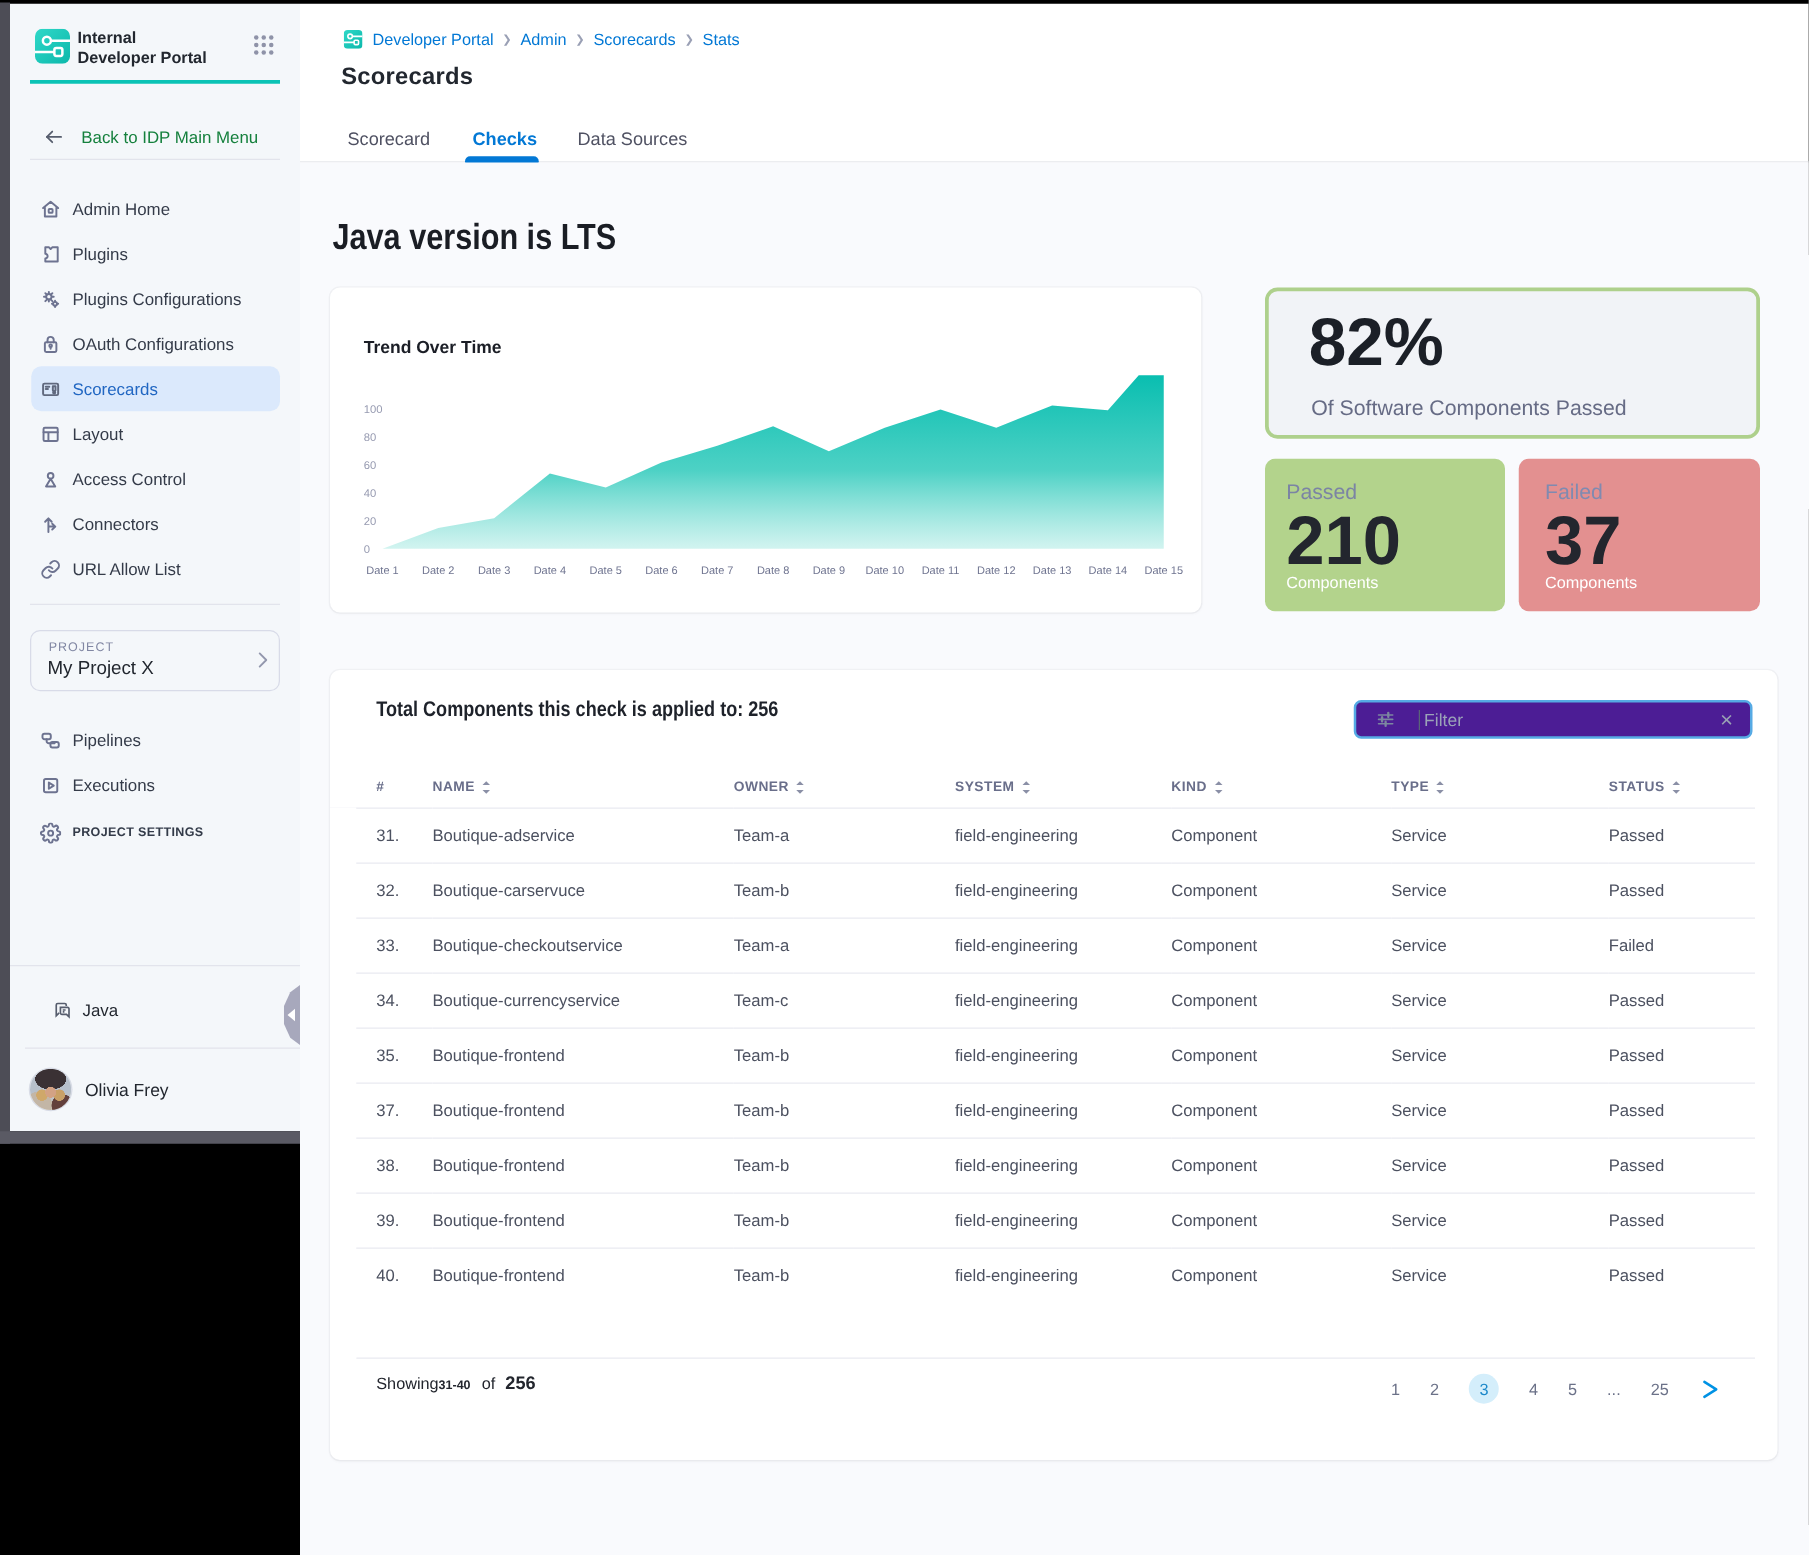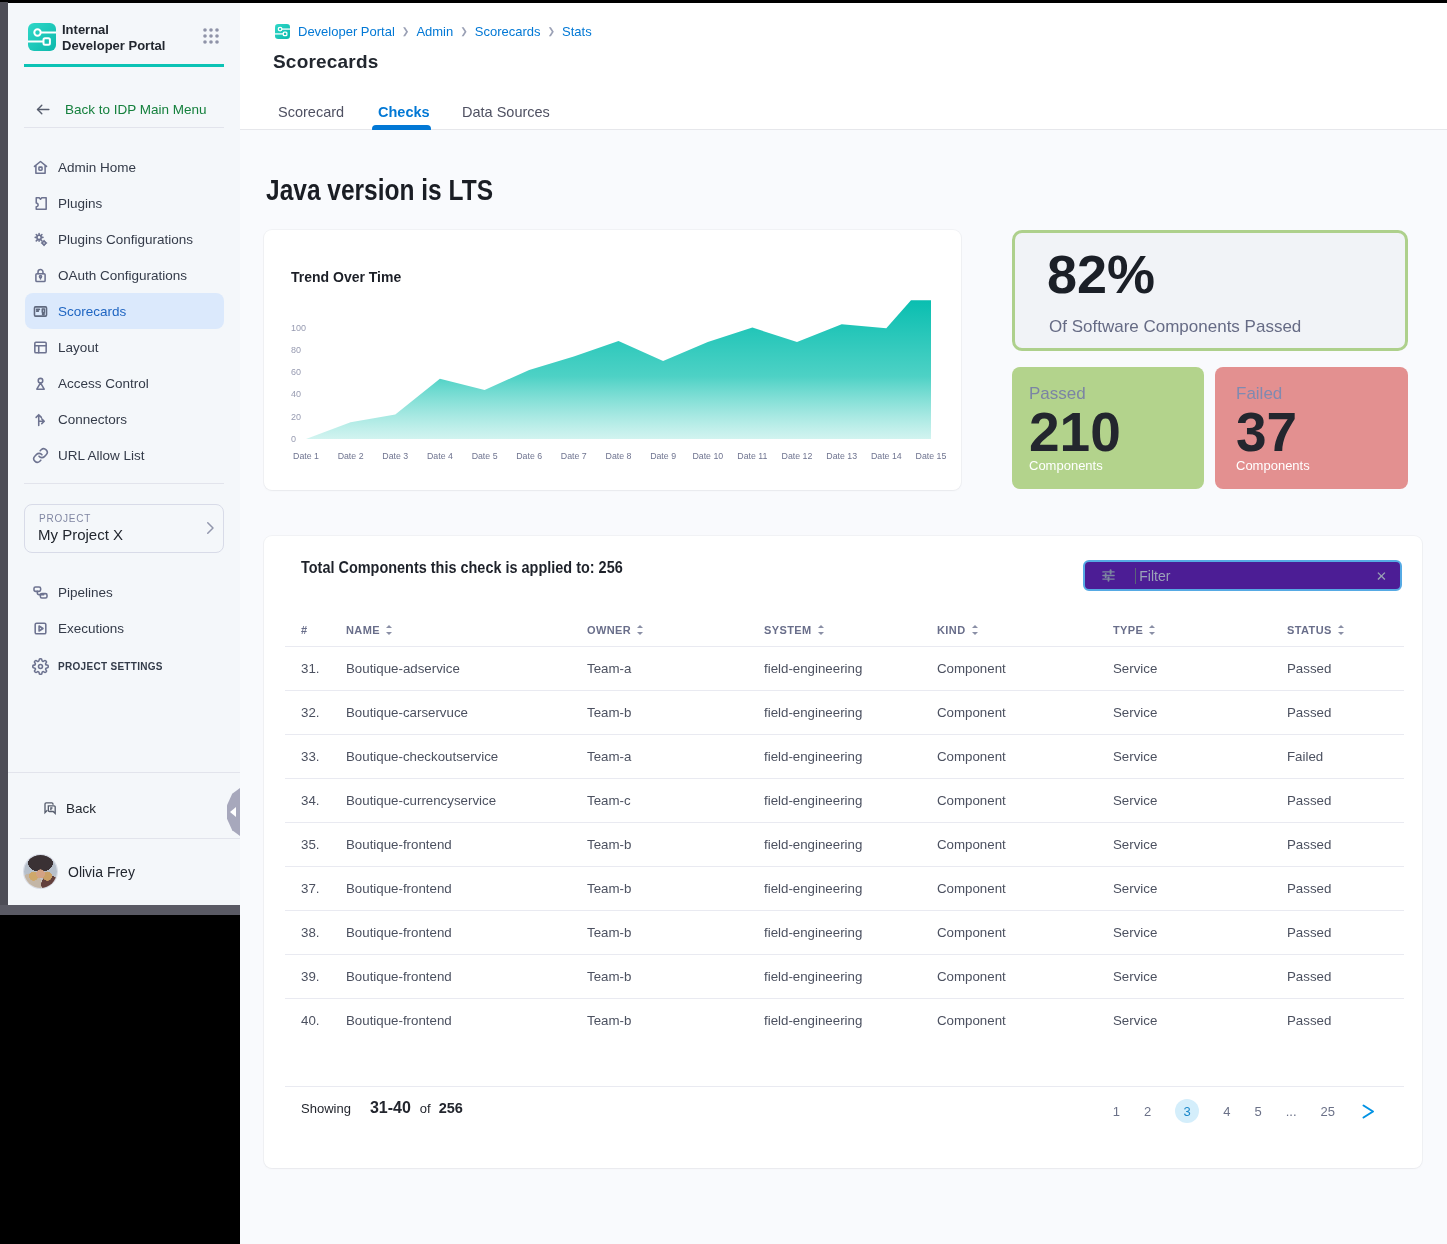--- a/index.html
+++ b/index.html
@@ -280,21 +280,21 @@
               <td>Team-b</td>
               <td>field-engineering</td>
               <td>Component</td>
               <td>Service</td>
               <td>Passed</td>
             </tr>
       </tbody>
         </table>
       <div class="abs" style="left:21px; top:550px; width:1119px; height:1px; background:#e9eaf1;"></div>
       <div class="abs" style="left:0; top:110px; width:21px; height:441px; background:#fff;"></div>
-      <div class="abs" id="showing"><span>Showing</span><b style="font-size:16px; margin-left:19px;">31-40</b><span style="margin-left:9px;">of</span><b style="font-size:14.5px; margin-left:8px;">256</b></div>
+      <div class="abs" id="showing"><span>Showing</span><b style="font-size:10px; ">31-40</b><span style="margin-left:9px;">of</span><b style="font-size:14.5px; margin-left:8px;">256</b></div>
       <div class="abs" id="pager">
         <span>1</span>
           <span>2</span>
           <span class="cur">3</span>
           <span>4</span>
           <span>5</span>
           <span>...</span>
           <span>25</span>
         <svg width="17" height="17" viewBox="0 0 17 17" fill="none" stroke="#0092e4" stroke-width="2" stroke-linecap="round" stroke-linejoin="round">
             <polyline points="4.5 2.5 14 8.5 4.5 14.5"></polyline>
@@ -438,21 +438,21 @@
     <span>PROJECT SETTINGS</span>
     </div>
 
   <div class="abs" style="left:0; top:769px; width:232px; height:1px; background:#e2e4ec;"></div>
   <div class="sbrow" style="left:34px; top:787px; height:36px; gap:8px; font-size:13.5px; color:#22272f;">
     <svg width="16" height="16" viewBox="0 0 24 24" fill="none" stroke="#565d6d" stroke-width="2">
         <path d="M8 15.5 l-3.5 3.5 V6 a1.8 1.8 0 0 1 1.8-1.8 h8.4 A1.8 1.8 0 0 1 16.5 6 v1.2"></path>
         <path d="M9.5 8.8 h8.7 a1.6 1.6 0 0 1 1.6 1.6 v9.8 l-3-3 h-5.7 a1.6 1.6 0 0 1 -1.6 -1.6 z"></path>
         <path d="M12.3 12 h3.4 M12.3 14.2 h2"></path>
       </svg>
-    <span>Back</span>
+    <span>Java</span>
     </div>
   <div class="abs" style="left:12px; top:835px; width:220px; height:1px; background:#e2e4ec;"></div>
   <div class="abs" id="avatar" style="left:16px; top:852px; width:33px; height:33px; border-radius:50%;"></div>
   <div class="abs" style="left:60px; top:861px; font-size:14px; color:#22272f;">Olivia Frey</div>
 </div>
 <div class="abs" id="leftstrip"></div>
 <div class="abs" id="bottomnoise"></div>
 <div class="abs" id="handle"></div>
 
 </body></html>

